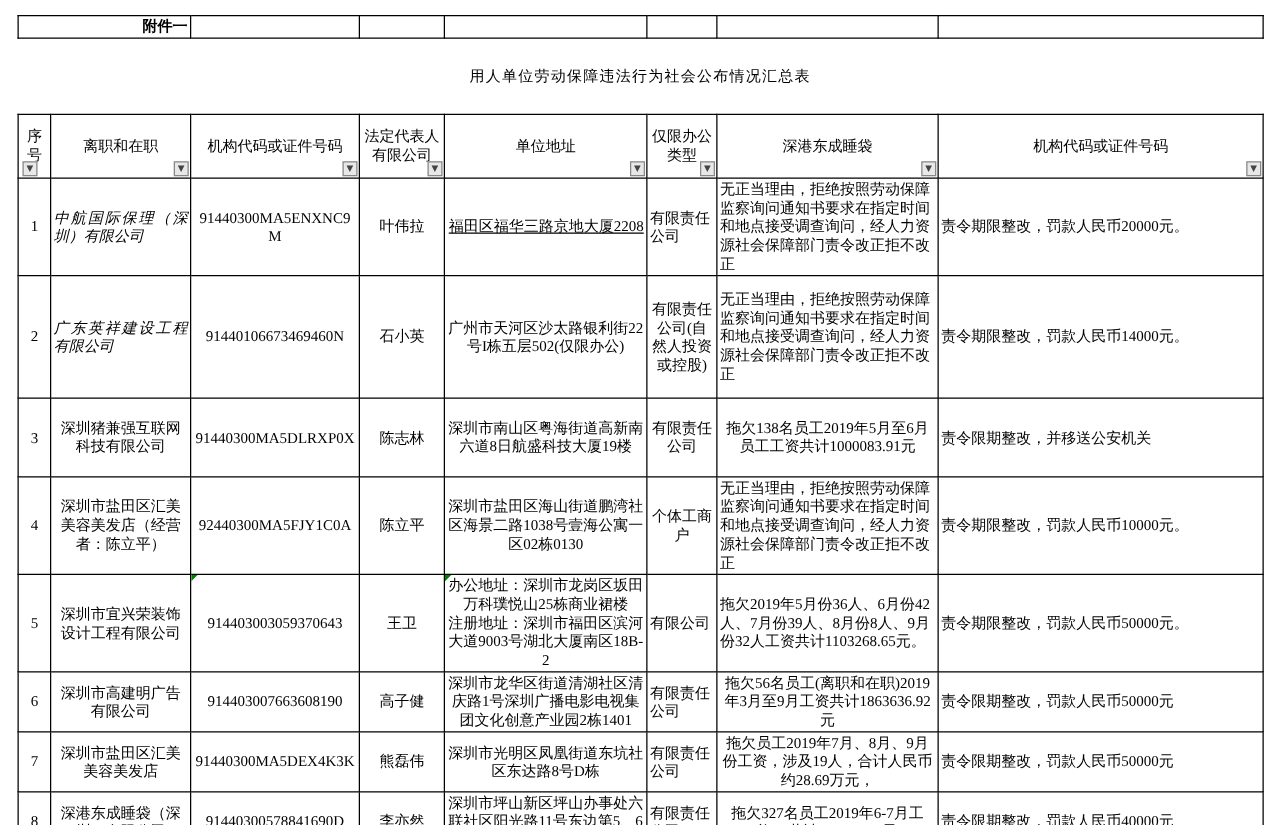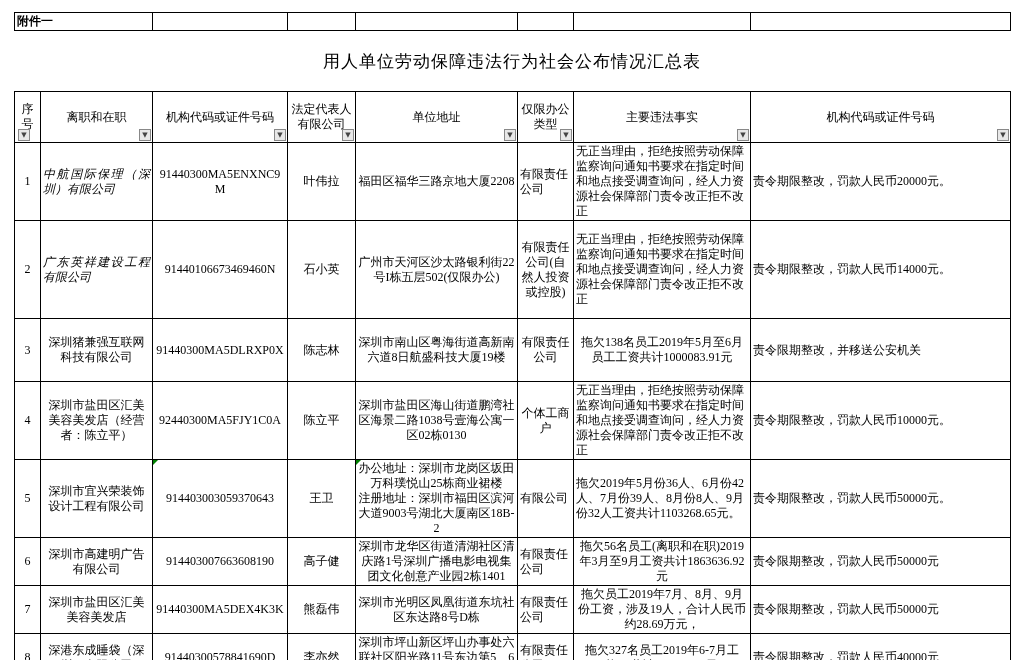--- a/index.html
+++ b/index.html
@@ -3,38 +3,38 @@
 <meta charset="utf-8">
 <style>
   html,body{margin:0;padding:0;background:#fff;}
   body{font-family:"Liberation Serif","DejaVu Serif",serif;color:#000;}
   .viewport{position:relative;width:1024px;height:660px;background:#fff;overflow:hidden;}
   .sheet{position:absolute;left:14px;top:12px;width:996px;}
   table{border-collapse:collapse;table-layout:fixed;width:996px;}
   td,th{border:1px solid #000;font-size:12px;line-height:1.25;padding:1px 2px;
         vertical-align:middle;overflow:hidden;white-space:pre-line;word-break:break-all;}
   
-  .topstrip td{height:14px;font-size:12px;font-weight:bold;text-align:left;white-space:nowrap;margin-top:16px;}
+  .topstrip td{height:14px;font-size:12px;font-weight:bold;text-align:right;white-space:nowrap;margin-top:16px;}
   
   .title-area{height:60px;display:flex;align-items:center;justify-content:center;}
-  .title-area span{font-size:17px;letter-spacing:1px;}
+  .title-area span{font-size:12px;letter-spacing:1px;}
   
   thead th{height:48px;font-weight:normal;text-align:center;position:relative;}
   .filter-btn{position:absolute;right:1px;bottom:1px;width:12px;height:12px;
       background:#e8e8e8;border:1px solid #888;box-sizing:border-box;
       font-size:7px;line-height:10px;color:#444;text-align:center;cursor:pointer;
       font-family:"DejaVu Sans",sans-serif;}
   th:first-child .filter-btn{left:3px;right:auto;}
   
   tbody td{text-align:center;position:relative;}
   tbody td.c-violation,tbody td.c-action{text-align:left;}
   tr.row-3 td.c-violation,tr.row-6 td.c-violation,
   tr.row-7 td.c-violation,tr.row-8 td.c-violation{text-align:center;}
   tr.row-1 td.c-name,tr.row-2 td.c-name{text-align:justify;text-justify:inter-ideograph;font-style:italic;}
-  tr.row-1 td.c-address{text-align:center;}
+  tr.row-1 td.c-address{text-align:right;text-decoration:underline;}
   tr.row-1 td.c-type,tr.row-5 td.c-type,tr.row-6 td.c-type,
   tr.row-7 td.c-type,tr.row-8 td.c-type{text-align:left;}
   tr.row-1{height:70px;} tr.row-2{height:98px;} tr.row-3{height:63px;}
   tr.row-4{height:68px;} tr.row-5{height:68px;} tr.row-6{height:45px;}
   tr.row-7{height:39px;} tr.row-8{height:47px;}
   td.flag::before{content:"";position:absolute;left:0;top:0;border-style:solid;
       border-width:5px 5px 0 0;border-color:#008000 transparent transparent transparent;}
 </style>
 </head>
 <body>
@@ -83,21 +83,21 @@
       <thead>
         <tr id="header-row">
             <th><span>序号</span><span class="filter-btn">▼</span></th>
             <th><span>离职和在职</span><span class="filter-btn">▼</span></th>
             <th><span>机构代码或证件号码</span><span class="filter-btn">▼</span></th>
             <th><span>法定代表人
 有限公司</span><span class="filter-btn">▼</span></th>
             <th><span>单位地址</span><span class="filter-btn">▼</span></th>
             <th><span>仅限办公
 类型</span><span class="filter-btn">▼</span></th>
-            <th><span>主要违法事实</span><span class="filter-btn">▼</span></th>
+            <th><span>深港东成睡袋</span><span class="filter-btn">▼</span></th>
             <th><span>机构代码或证件号码</span><span class="filter-btn">▼</span></th>
           </tr>
       </thead>
       <tbody id="table-body">
           <tr class="row-1">
             <td class="c-no">1</td>
             <td class="c-name">中航国际保理（深圳）有限公司</td>
             <td class="c-code">91440300MA5ENXNC9M</td>
             <td class="c-rep">叶伟拉</td>
             <td class="c-address">福田区福华三路京地大厦2208</td>

